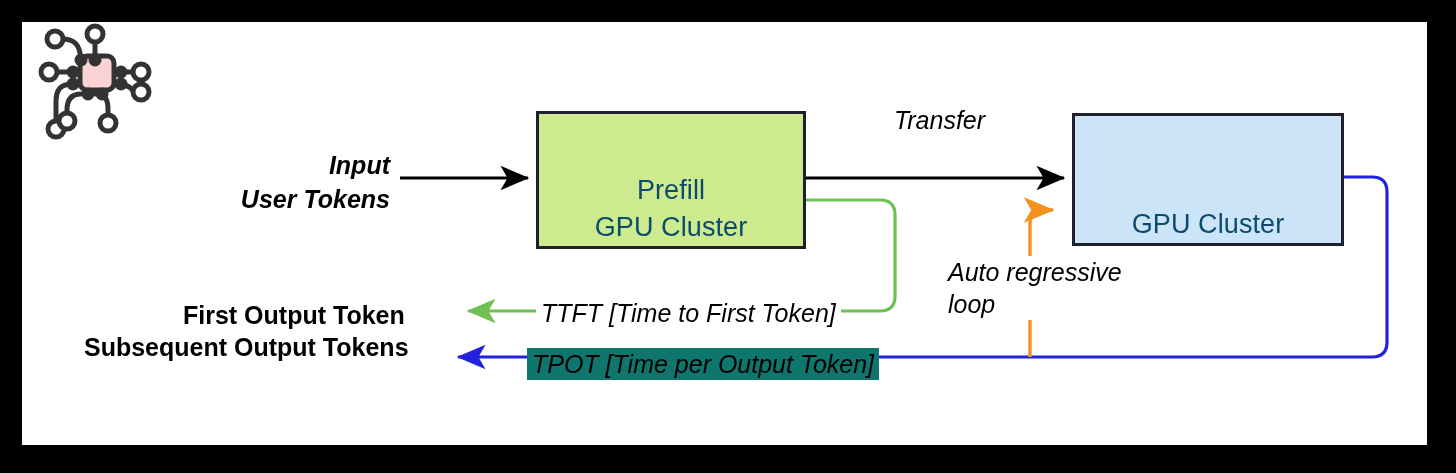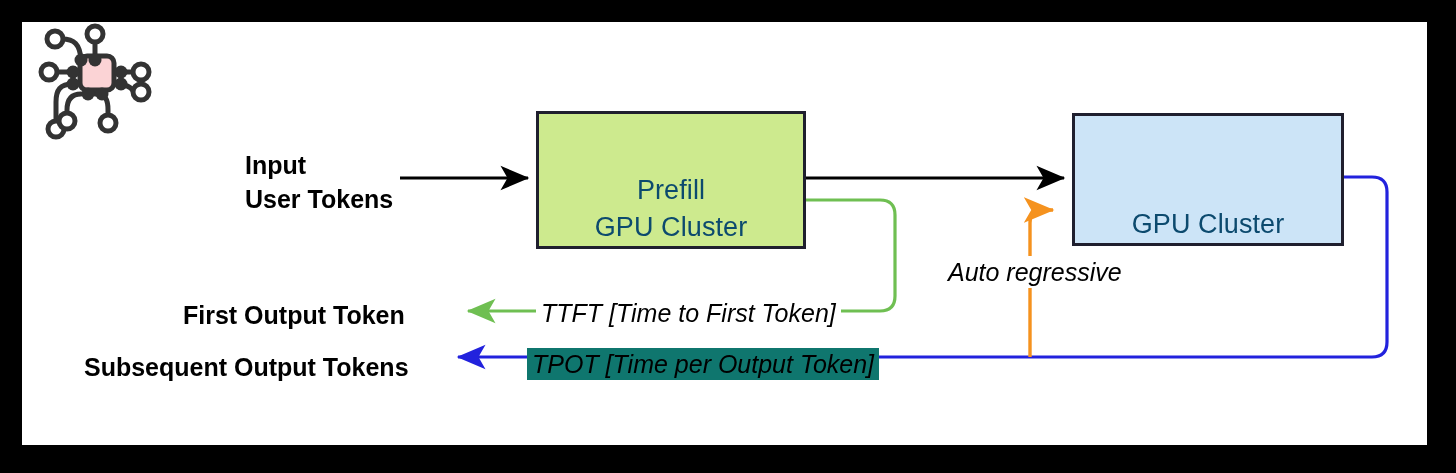--- a/index.html
+++ b/index.html
@@ -76,38 +76,39 @@
     font-weight: bold;
     font-size: 25px;
     line-height: 1.36;
   }
   .ital {
     font-style: italic;
     font-size: 25px;
     line-height: 1.28;
   }
   #lbl-input {
-    left: 245px;
+    left: 230px;
     top: 148px;
-    text-align: left;
+    text-align: right;
     width: 160px;
+    font-style: italic;
   }
   #lbl-kv {
     left: 872px;
     top: 104px;
     text-align: center;
     width: 135px;
   }
   #lbl-first-out {
     left: 183px;
     top: 298px;
   }
   #lbl-subseq-out {
     left: 84px;
-    top: 350px;
+    top: 330px;
   }
   #lbl-ttft {
     left: 536px;
     top: 297px;
     background: #ffffff;
     padding: 0 5px;
     text-align: right;
   }
   #lbl-tpot {
     left: 527px;
@@ -217,26 +218,28 @@
   <div class="node" id="node-decode">
     <div class="line2">GPU Cluster</div>
   </div>
 
   <div class="lbl bold" id="lbl-input">
     <div>Input</div>
     <div>User Tokens</div>
   </div>
 
   <div class="lbl ital" id="lbl-kv">
+    <div>Transfer</div>
   </div>
 
   <div class="lbl bold" id="lbl-first-out">First Output Token</div>
 
   <div class="lbl bold" id="lbl-subseq-out">Subsequent Output Tokens</div>
 
   <div class="lbl ital" id="lbl-ttft">TTFT [Time to First Token]</div>
 
   <div class="lbl ital" id="lbl-tpot">TPOT [Time per Output Token]</div>
 
   <div class="lbl ital" id="lbl-auto">
     <div>Auto regressive</div>
+    <div>loop</div>
   </div>
 </div>
 
 </body></html>

